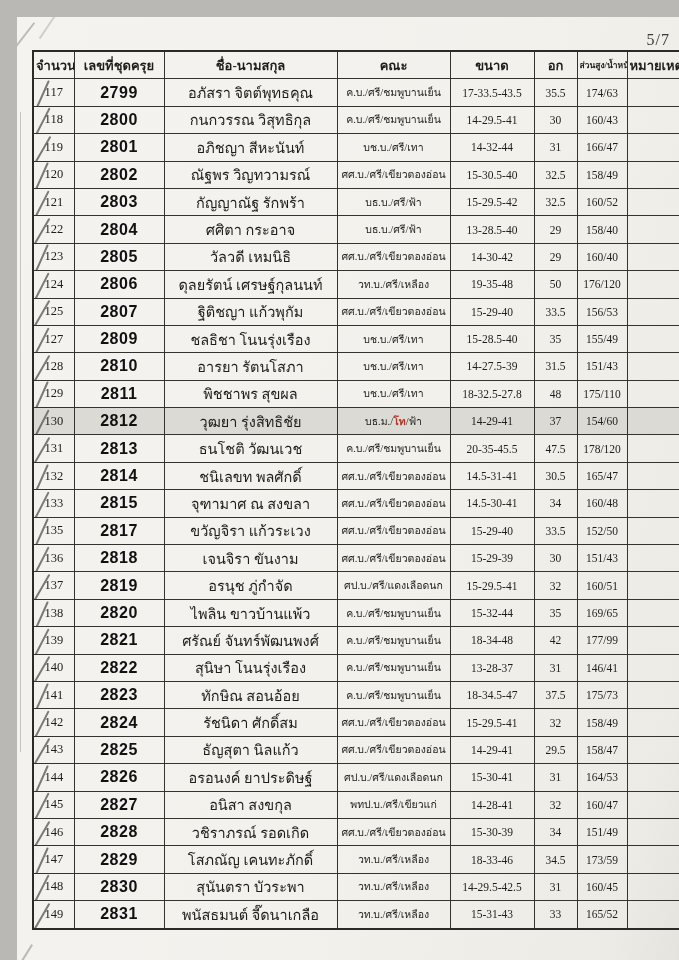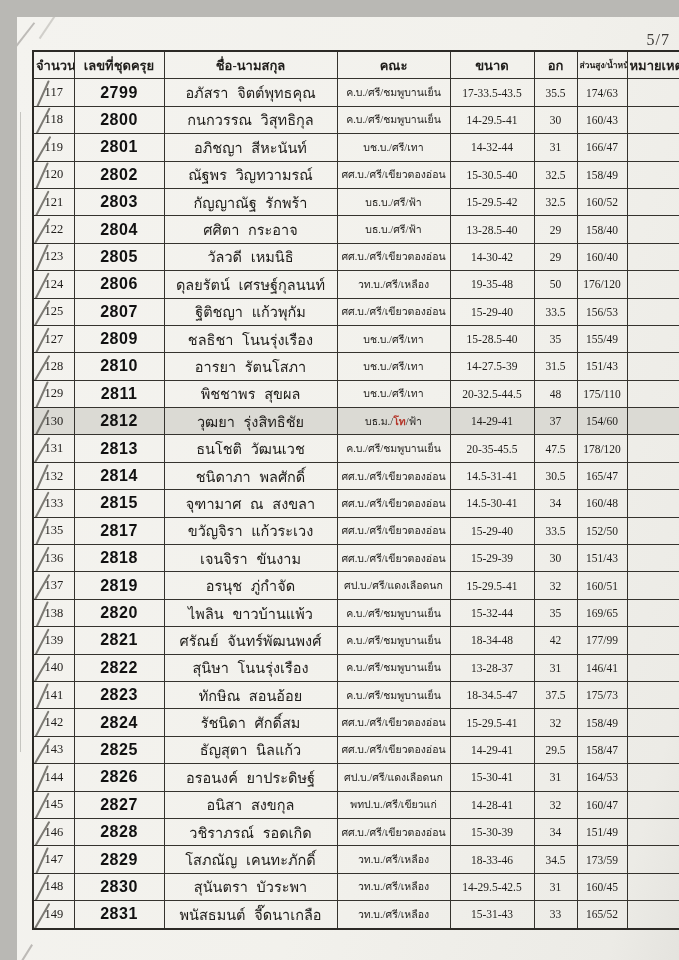--- a/index.html
+++ b/index.html
@@ -27,21 +27,21 @@
     text-align:center;vertical-align:middle;
     overflow:hidden;white-space:nowrap;
   }
   table.gown{border:2px solid #2c2a26;}
   thead th{font-weight:bold;font-size:13px;height:27px;font-family:Liberation Serif, serif;}
   thead th.c6{font-size:8.5px;}
   col.c0{width:41px}col.c1{width:90px}col.c2{width:173px}col.c3{width:113px}
   col.c4{width:84px}col.c5{width:43px}col.c6{width:50px}col.c7{width:54px}
   td.c0{font-size:12.5px;}
   td.c1{font-family:"Liberation Sans","DejaVu Sans",sans-serif;font-weight:bold;font-size:16px;letter-spacing:.5px;color:#111;}
-  td.c2{font-size:14.5px;font-family:Liberation Mono, monospace;}
+  td.c2{font-size:14.5px;}
   td.c3{font-size:10.5px;}
   td.c4,td.c5,td.c6{font-size:11.5px;}
   tr.shaded td{background:#dbdad4;}
   .numwrap{position:relative;display:inline-block;padding:0 3px;}
   .pen-slash{
     position:absolute;left:-1px;top:-6px;width:1.5px;height:34px;
     background:#54514b;transform:rotate(26deg);opacity:.75;border-radius:1px;
   }
   .red{color:#b5372b;font-weight:bold;}
   
@@ -193,21 +193,21 @@
           <td class="c4">14-27.5-39</td>
           <td class="c5">31.5</td>
           <td class="c6">151/43</td>
           <td class="c7"></td>
         </tr>
         <tr>
           <td class="c0"><span class="numwrap">129<i class="pen-slash" style="transform: rotate(24deg);"></i></span></td>
           <td class="c1">2811</td>
           <td class="c2">พิชชาพร สุขผล</td>
           <td class="c3">บช.บ./ศรี/เทา</td>
-          <td class="c4">20-32.5-44.5</td>
+          <td class="c4">18-32.5-27.8</td>
           <td class="c5">48</td>
           <td class="c6">175/110</td>
           <td class="c7"></td>
         </tr>
         <tr class="shaded">
           <td class="c0"><span class="numwrap">130<i class="pen-slash" style="transform: rotate(27deg);"></i></span></td>
           <td class="c1">2812</td>
           <td class="c2">วุฒยา รุ่งสิทธิชัย</td>
           <td class="c3">บธ.ม./<span class="red">โท</span>/ฟ้า</td>
           <td class="c4">14-29-41</td>
@@ -221,21 +221,21 @@
           <td class="c2">ธนโชติ วัฒนเวช</td>
           <td class="c3">ค.บ./ศรี/ชมพูบานเย็น</td>
           <td class="c4">20-35-45.5</td>
           <td class="c5">47.5</td>
           <td class="c6">178/120</td>
           <td class="c7"></td>
         </tr>
         <tr>
           <td class="c0"><span class="numwrap">132<i class="pen-slash" style="transform: rotate(24deg);"></i></span></td>
           <td class="c1">2814</td>
-          <td class="c2">ชนิดาภา พลศักดิ์</td>
+          <td class="c2">ชนิเลขท พลศักดิ์</td>
           <td class="c3">ศศ.บ./ศรี/เขียวตองอ่อน</td>
           <td class="c4">14.5-31-41</td>
           <td class="c5">30.5</td>
           <td class="c6">165/47</td>
           <td class="c7"></td>
         </tr>
         <tr>
           <td class="c0"><span class="numwrap">133<i class="pen-slash" style="transform: rotate(27deg);"></i></span></td>
           <td class="c1">2815</td>
           <td class="c2">จุฑามาศ ณ สงขลา</td>

